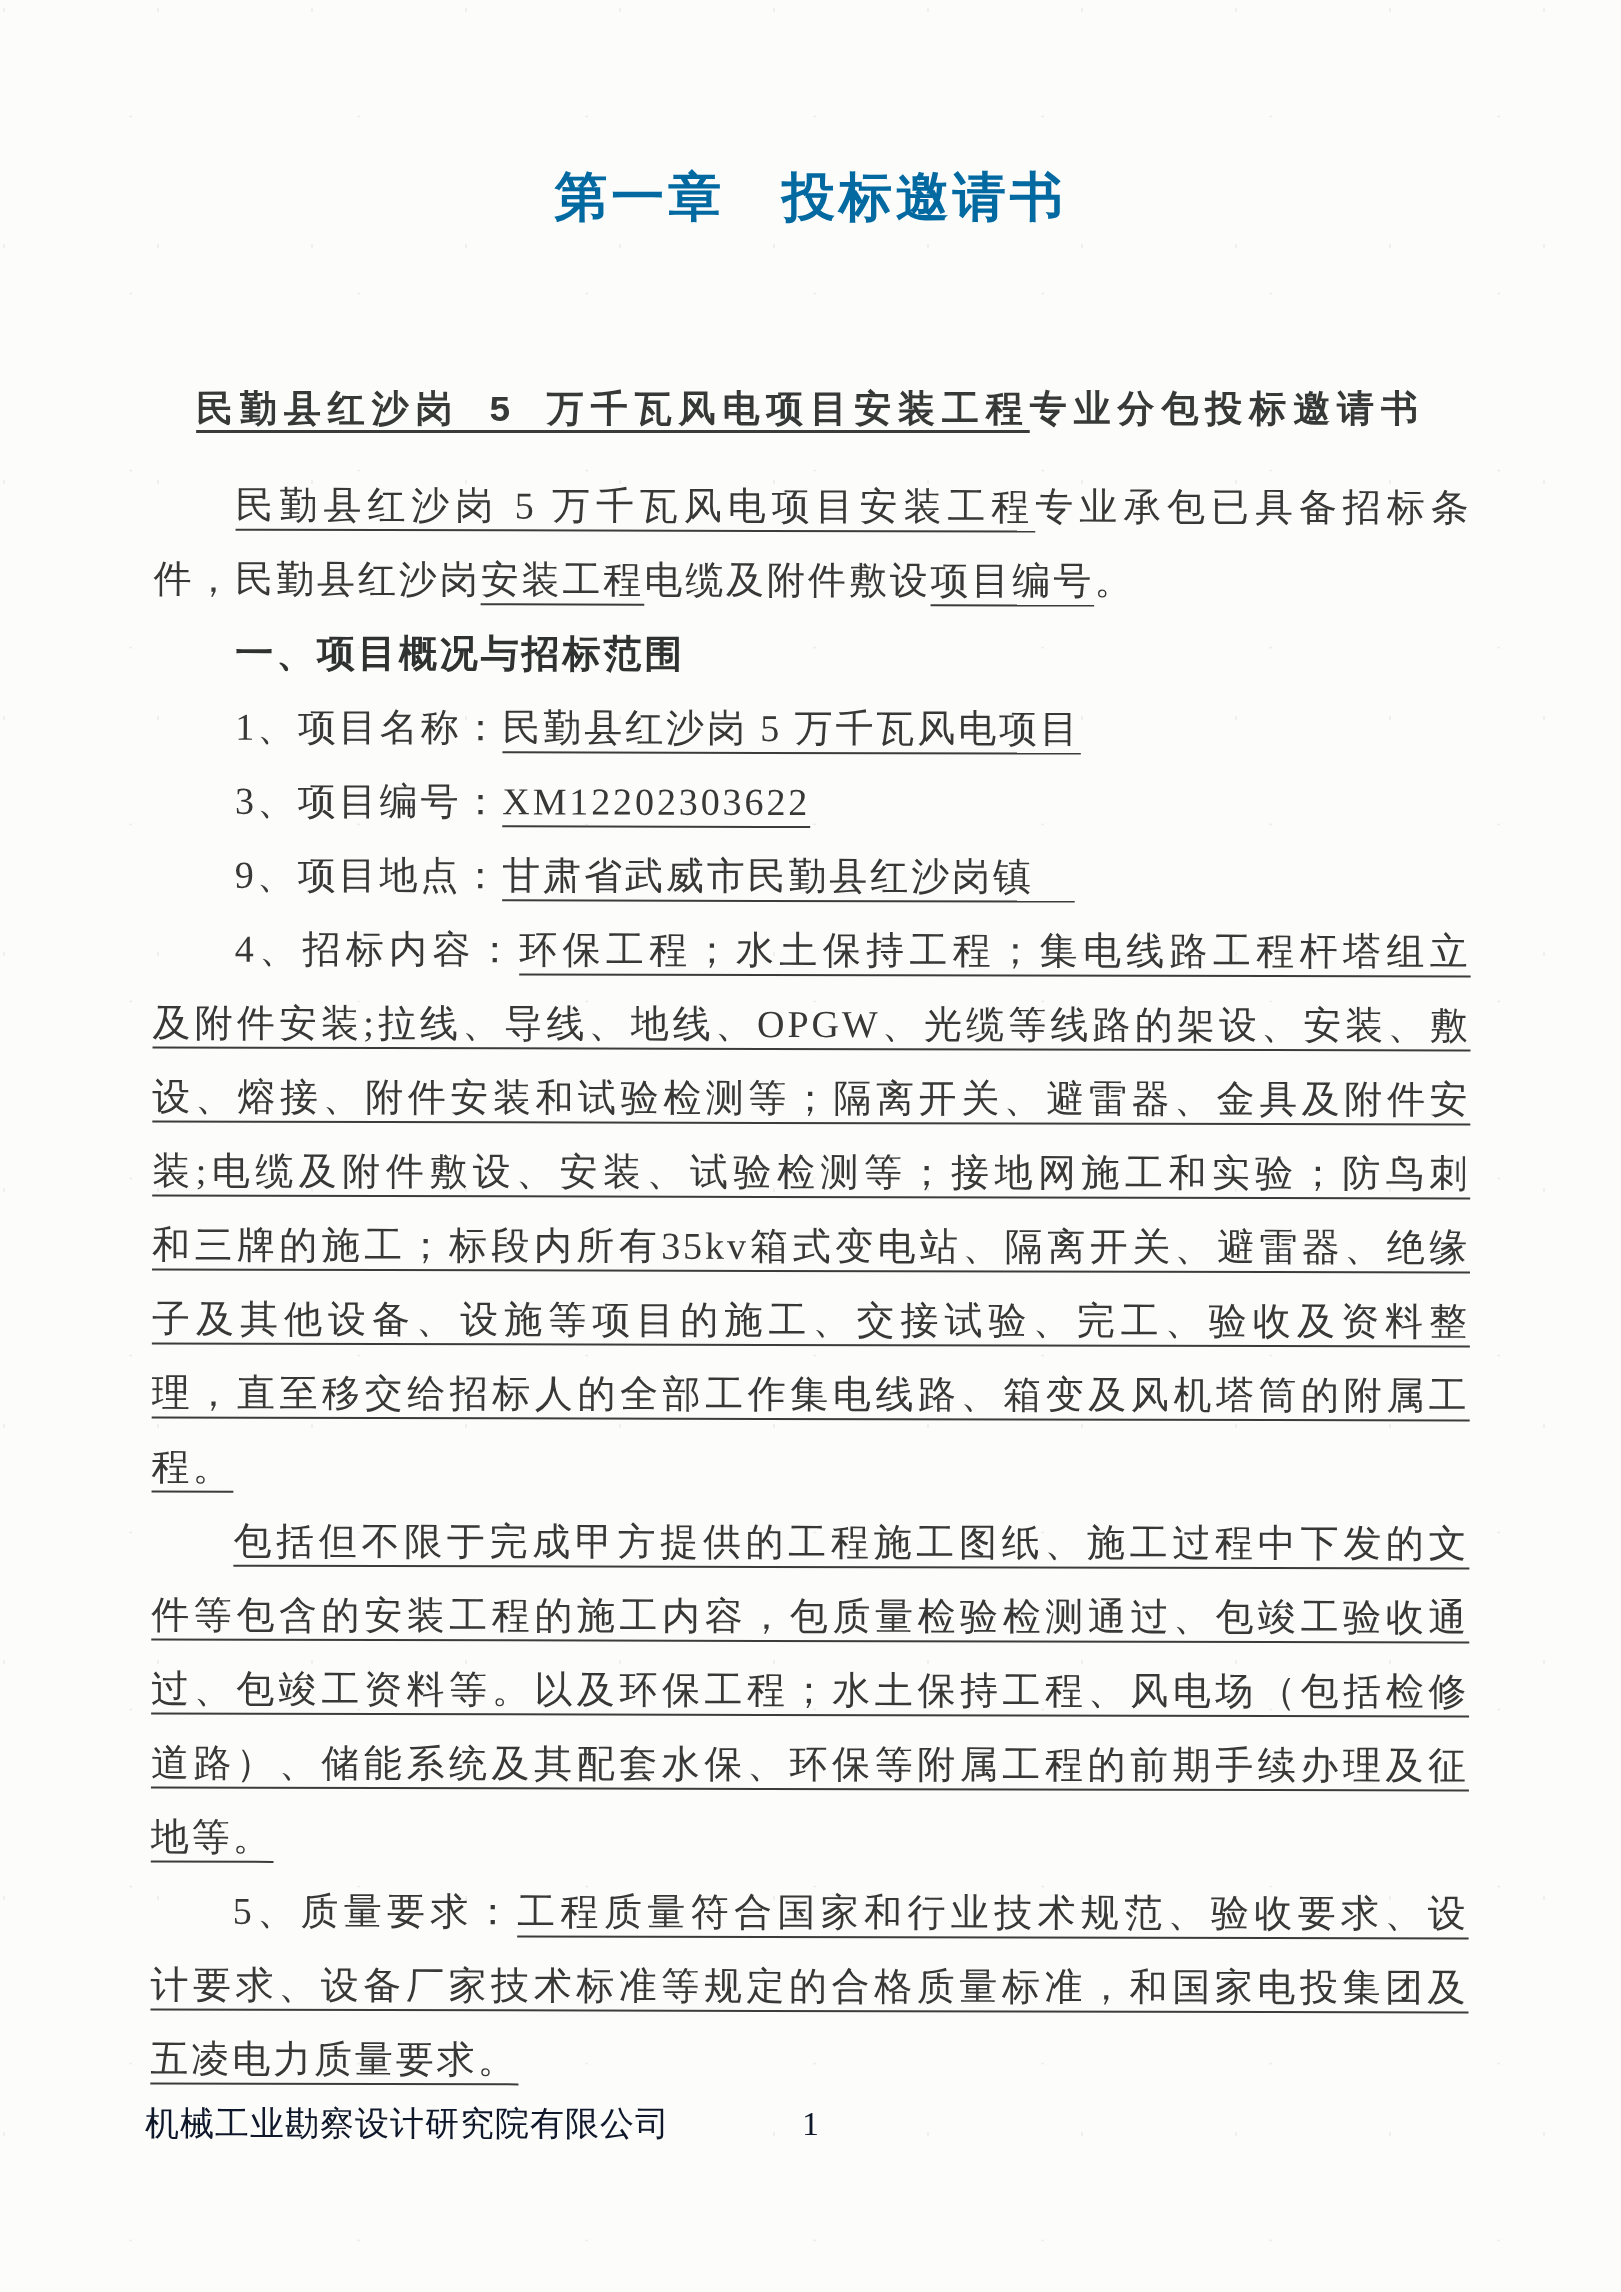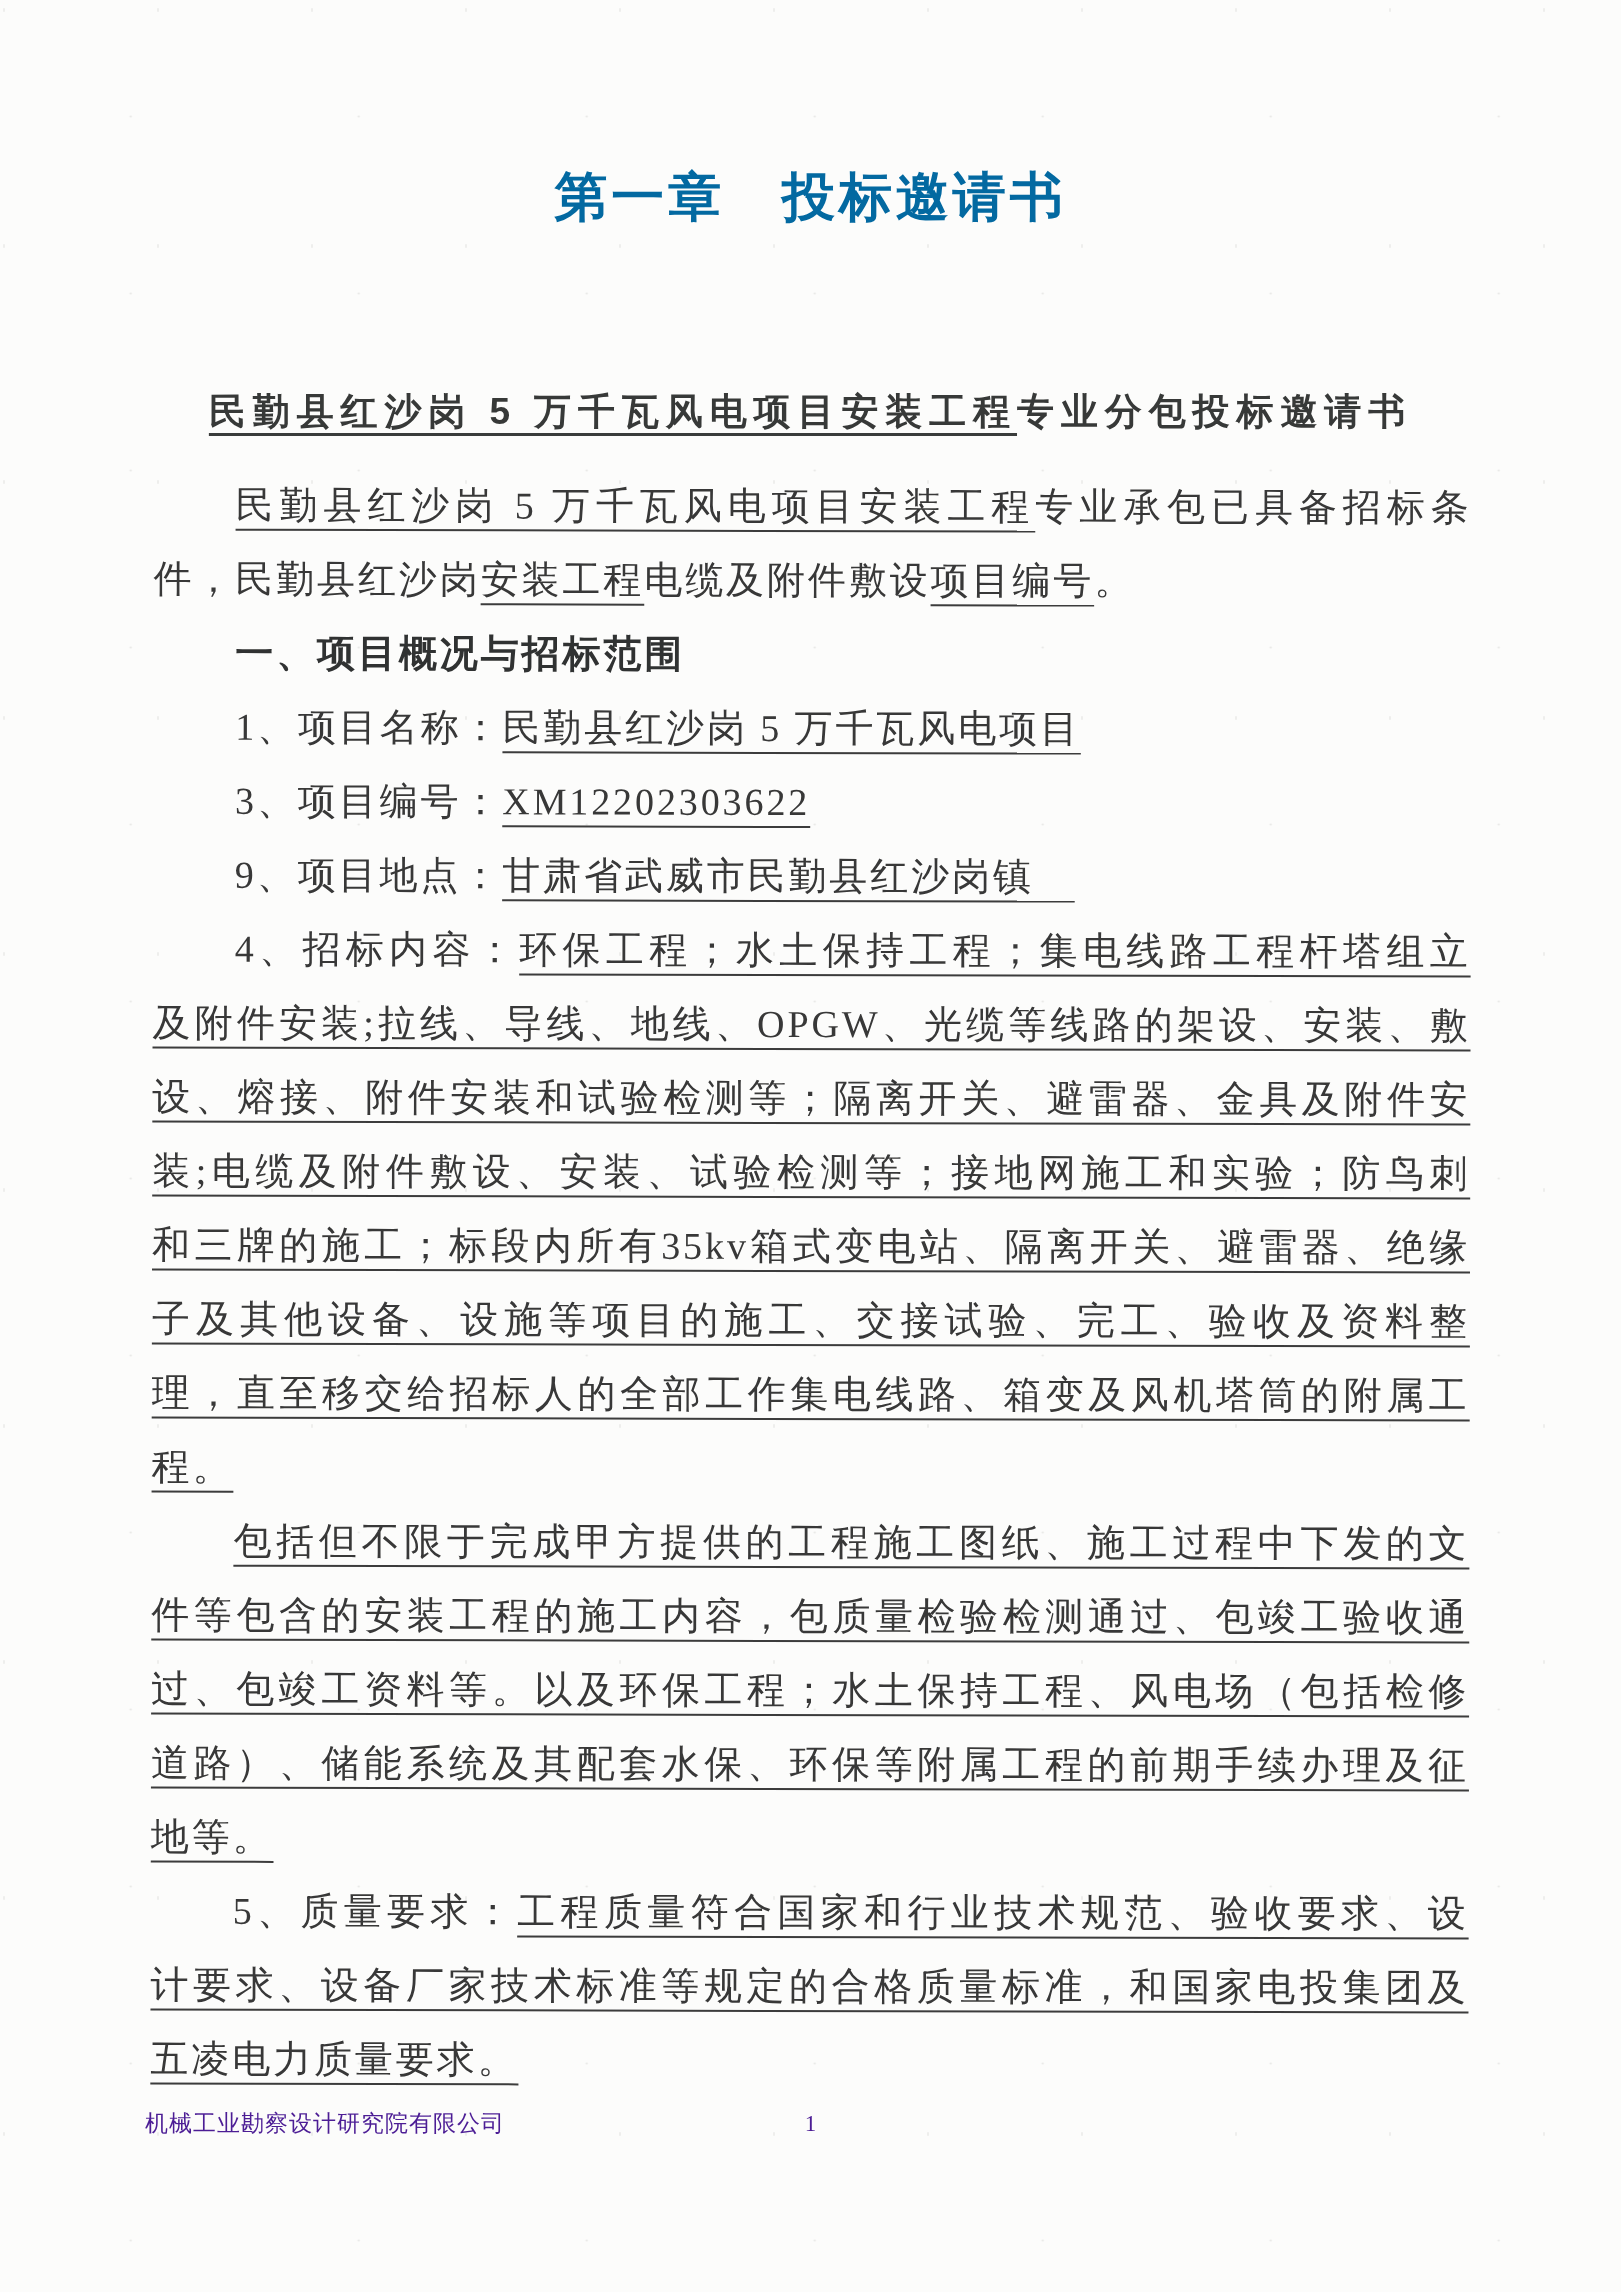--- a/index.html
+++ b/index.html
@@ -33,21 +33,21 @@
     text-align:center;
     font-family:"Liberation Sans","DejaVu Sans",sans-serif;
     font-weight:700;
     font-size:53px;line-height:63px;
     letter-spacing:3.9px;
     color:#0369a1;
   }
   .doc-subtitle{
     position:absolute;top:388px;left:0;width:100%;
     text-align:center;
-    font-family:Liberation Sans, sans-serif;
+    font-family:Liberation Mono, monospace;
     font-weight:700;
     font-size:37px;line-height:47px;
     letter-spacing:6.9px;
     color:#373938;
     white-space:nowrap;
   }
   .doc-subtitle .u{
     text-decoration:underline;
     text-decoration-thickness:2.9px;
     text-underline-offset:8.8px;
@@ -74,22 +74,22 @@
   .line.bold{font-weight:700;color:#303232;}
   .line .u{
     text-decoration:underline;
     text-decoration-thickness:2px;
     text-underline-offset:10.8px;
     text-decoration-color:#3c3c3c;
   }
   .footer{
     position:absolute;top:2103px;left:145px;width:1331px;
     height:41px;line-height:41px;
-    font-size:23px;
-    color:#4c1d95;
+    font-size:34px;
+    color:#0f172a;
     letter-spacing:1px;
   }
   .footer .company{position:absolute;left:0;top:0;}
   .footer .pagenum{
     position:absolute;left:0;top:0;width:1331px;
     text-align:center;
     letter-spacing:0;
   }
 </style>
 </head>

